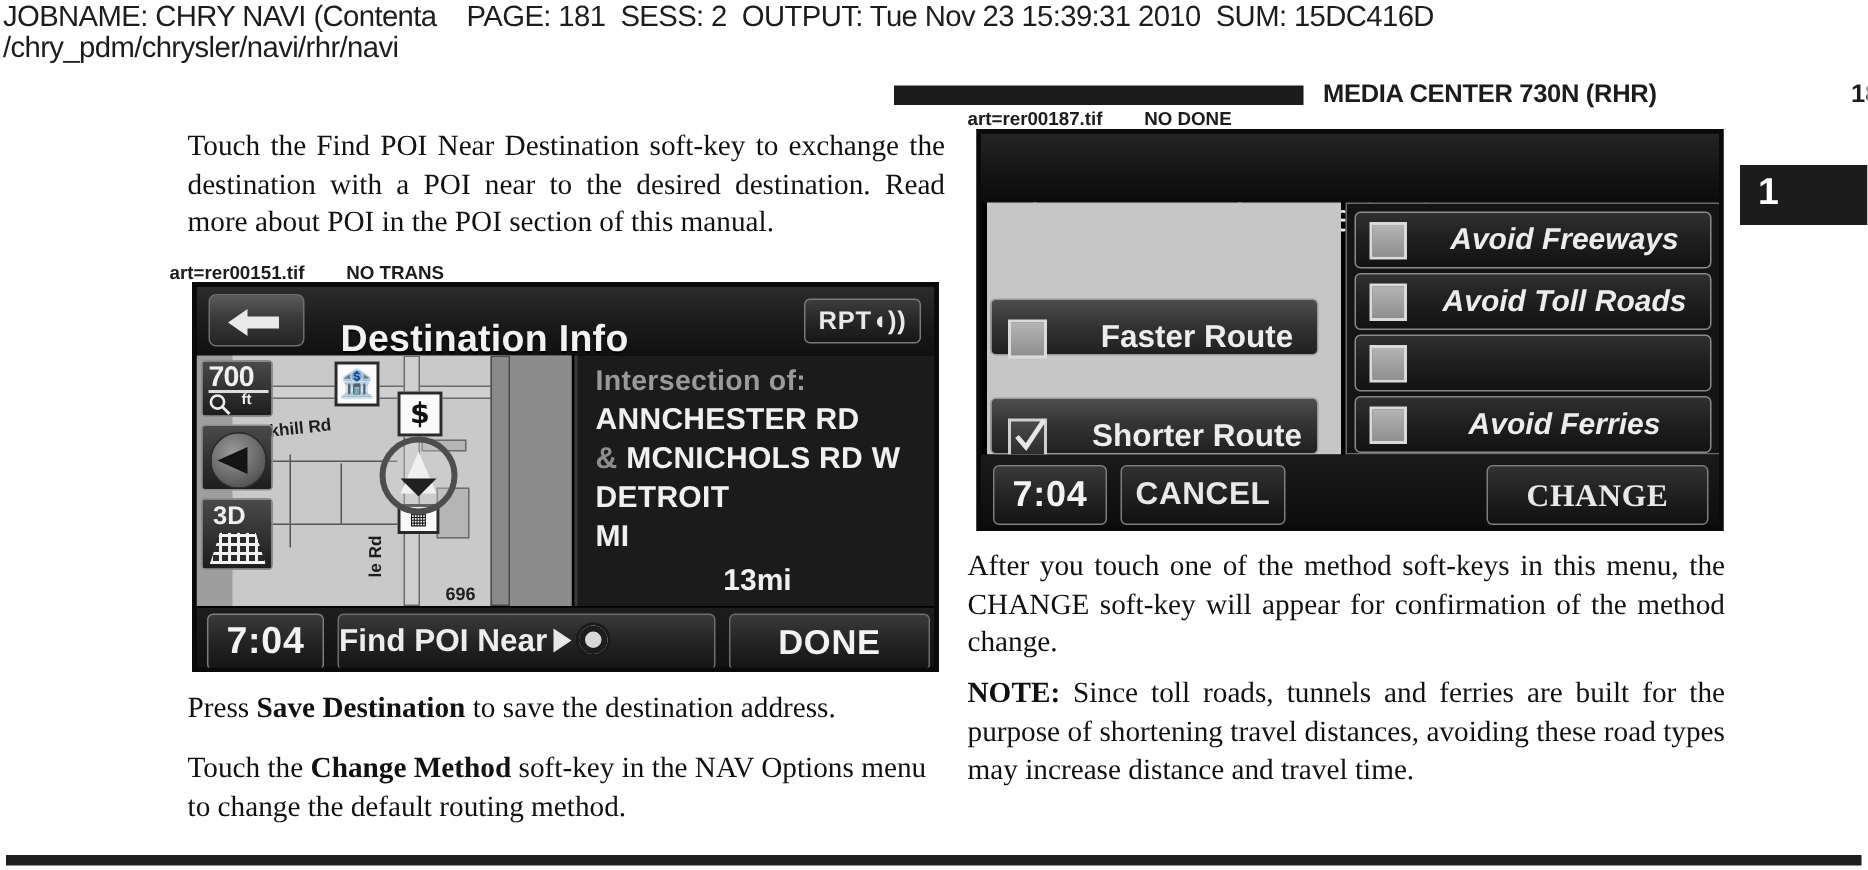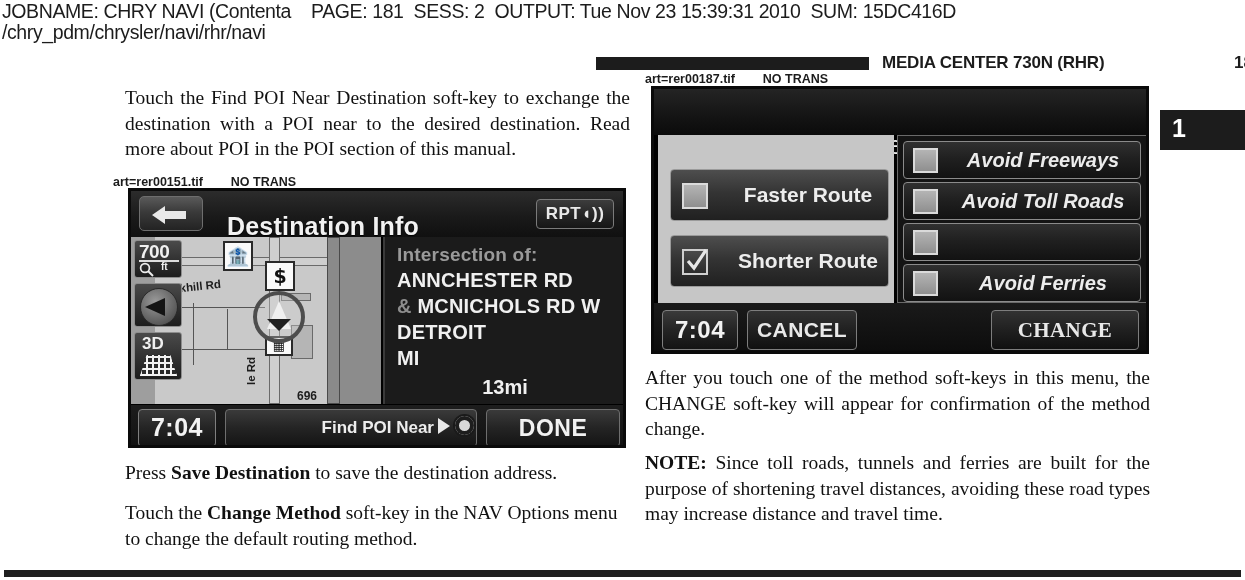--- a/index.html
+++ b/index.html
@@ -282,22 +282,22 @@
     background:linear-gradient(180deg,#3a3a3a 0%,#242424 50%,#141414 100%);
     border:1px solid #7f7f7f;box-sizing:border-box;
     color:#f2f2f2;font-size:25px;font-weight:bold;
     text-align:center;line-height:35px;letter-spacing:0.5px;
   }
   .findpoikey{
     position:absolute;left:94px;top:4px;width:252px;height:38px;
     border-radius:4px;
     background:linear-gradient(180deg,#3a3a3a 0%,#242424 50%,#141414 100%);
     border:1px solid #6e6e6e;box-sizing:border-box;
-    color:#ededed;font-size:17px;font-weight:bold;
-    text-align:right;line-height:36px;
+    color:#ededed;font-size:21px;font-weight:bold;
+    text-align:left;line-height:36px;
   }
   .findpoikey .tri{
     display:inline-block;width:0;height:0;
     border-top:8px solid transparent;
     border-bottom:8px solid transparent;
     border-left:12px solid #e8e8e8;
     vertical-align:-1px;margin:0 3px 0 4px;
   }
   .findpoikey .disc{
     display:inline-block;width:19px;height:19px;border-radius:50%;
@@ -330,24 +330,24 @@
   .s2-left{
     position:absolute;left:4px;top:0;width:236px;height:168px;
     background:#c6c6c6;
   }
   .s2-right{
     position:absolute;left:243px;top:0;width:251px;height:168px;
     background:#141414;
     border:1px solid #6a6a6a;box-sizing:border-box;
   }
   .methodkey{
-    position:absolute;left:12px;width:219px;height:52px;
+    position:absolute;left:2px;width:219px;height:38px;
     border-radius:4px;
     background:linear-gradient(180deg,#4e4e4e 0%,#343434 45%,#202020 100%);
-    border:1px solid #9a9a9a;box-sizing:border-box;
+    border:1px solid #9a9a9a;box-sizing:border-box;margin-top:30px;
   }
   #mFaster{top:34px;}
   #mShorter{top:100px;}
   .methodkey .lbl{
     position:absolute;left:62px;top:13px;width:150px;
     color:#ededed;font-size:21px;font-weight:bold;text-align:center;
   }
   .cbx{
     position:absolute;left:11px;top:13px;width:26px;height:26px;
     background:linear-gradient(180deg,#b4b4b4,#8f8f8f);
@@ -524,21 +524,21 @@
 
 <div class="col col-right">
 
   <p class="body" style="position:absolute;left:0;top:365px;width:505px;">After you touch one of the method soft-keys in this menu, the CHANGE soft-key will appear for confirmation of the method change.</p>
 
   <p class="body" style="position:absolute;left:0;top:450px;width:505px;">
     <span class="b">NOTE:</span><span> Since toll roads, tunnels and ferries are built for the purpose of shortening travel distances, avoiding these road types may increase distance and travel time.</span>
   </p>
 </div>
 
-<div class="artcap" style="left:645px;top:72px;">art=rer00187.tif        NO TRANS</div>
+<div class="artcap" style="left:645px;top:72px;">art=rer00187.tif        NO DONE</div>
 
 <div class="navscreen" id="screen2">
 
   <div class="s2-title">
     <span>Change Routing Method</span>
   </div>
 
   <div class="s2-body">
 
     <div class="s2-left">

